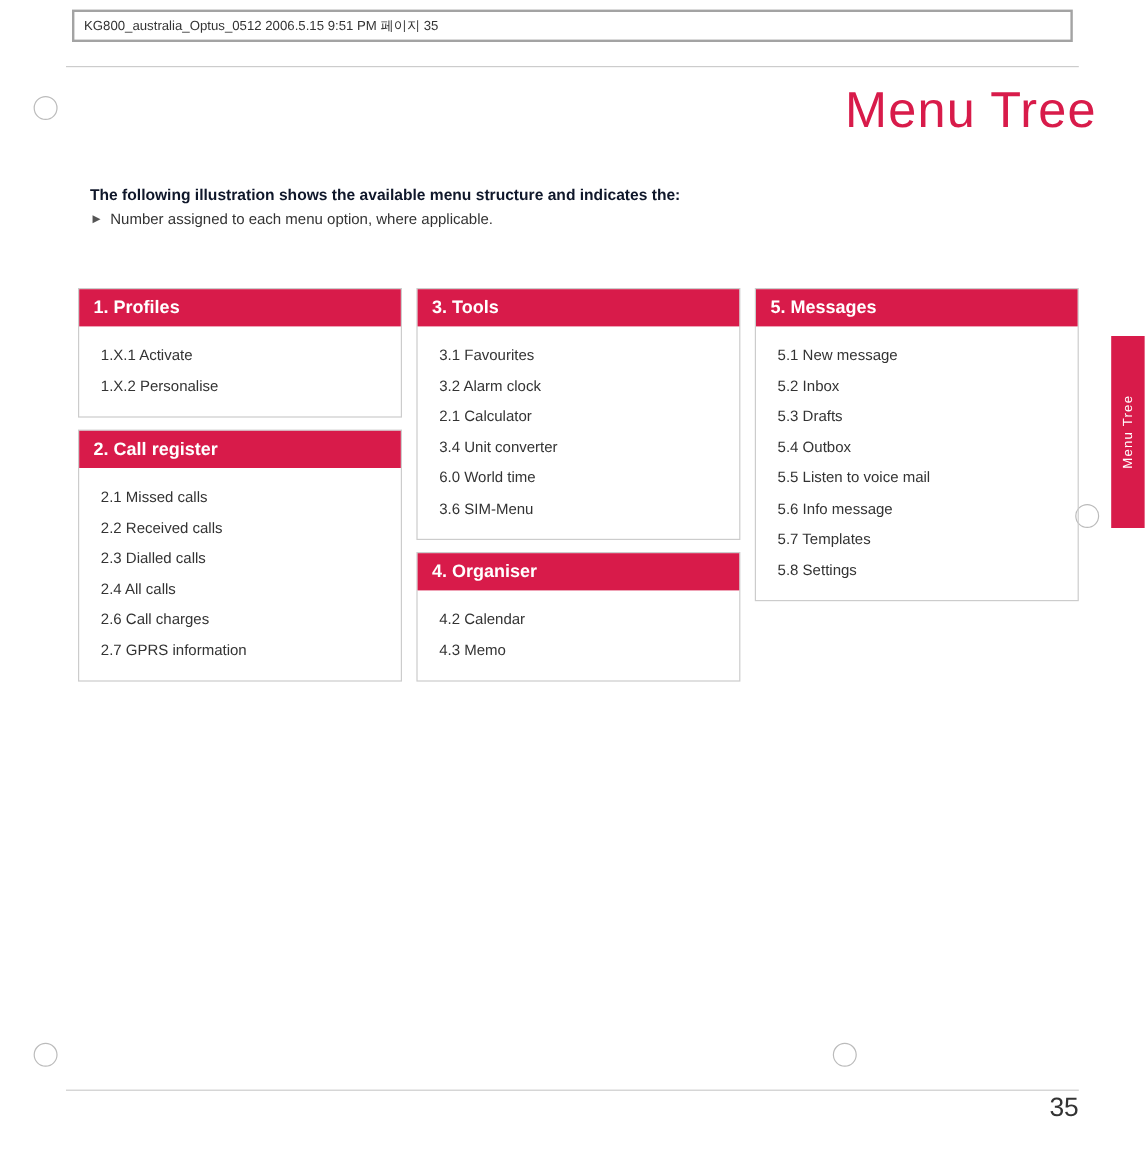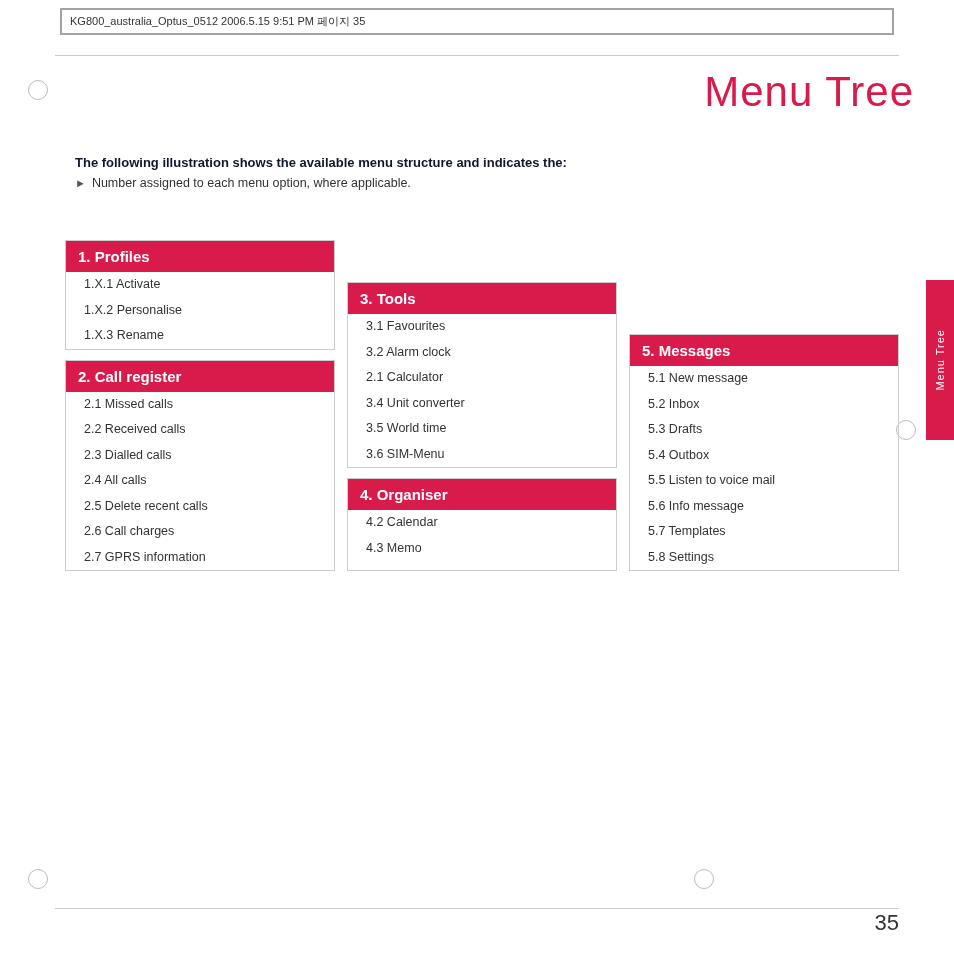--- a/index.html
+++ b/index.html
@@ -98,38 +98,37 @@
       right: 55px;
       display: grid;
       grid-template-columns: 1fr 1fr 1fr;
       gap: 12px;
     }
 
     .menu-column {
       display: flex;
       flex-direction: column;
       gap: 10px;
-      justify-content: flex-end;
     }
 
     
     .menu-box {
       border: 1px solid #ccc;
     }
 
     .menu-box-header {
       background: #d81b4a;
       color: white;
       font-size: 15px;
       font-weight: 600;
       padding: 7px 12px;
     }
 
     .menu-box-body {
-      padding: 0 0;
+      padding: 12px 0;
       min-height: 60px;
     }
 
     .menu-item {
       font-size: 12.5px;
       color: #333;
       padding: 4px 18px;
       line-height: 1.4;
     }
 
@@ -205,45 +204,43 @@
 <div class="corner-circle corner-tr"></div>
 <div class="corner-circle corner-br"></div>
 
 <div class="menu-grid" id="menu-grid-container">
 <div class="menu-column">
       <div class="menu-box">
         <div class="menu-box-header">1. Profiles</div>
         <div class="menu-box-body">
           <div class="menu-item">1.X.1 Activate</div>
           <div class="menu-item">1.X.2 Personalise</div>
-          <div class="menu-item">1.X.3 Rename</div>
         </div>
       </div>
       <div class="menu-box">
         <div class="menu-box-header">2. Call register</div>
         <div class="menu-box-body">
           <div class="menu-item">2.1 Missed calls</div>
           <div class="menu-item">2.2 Received calls</div>
           <div class="menu-item">2.3 Dialled calls</div>
           <div class="menu-item">2.4 All calls</div>
-          <div class="menu-item">2.5 Delete recent calls</div>
           <div class="menu-item">2.6 Call charges</div>
           <div class="menu-item">2.7 GPRS information</div>
         </div>
       </div>
     </div>
     <div class="menu-column">
       <div class="menu-box">
         <div class="menu-box-header">3. Tools</div>
         <div class="menu-box-body">
           <div class="menu-item">3.1 Favourites</div>
           <div class="menu-item">3.2 Alarm clock</div>
           <div class="menu-item">2.1 Calculator</div>
           <div class="menu-item">3.4 Unit converter</div>
-          <div class="menu-item">3.5 World time</div>
+          <div class="menu-item">6.0 World time</div>
           <div class="menu-item">3.6 SIM-Menu</div>
         </div>
       </div>
       <div class="menu-box">
         <div class="menu-box-header">4. Organiser</div>
         <div class="menu-box-body">
           <div class="menu-item">4.2 Calendar</div>
           <div class="menu-item">4.3 Memo</div>
         </div>
       </div>

